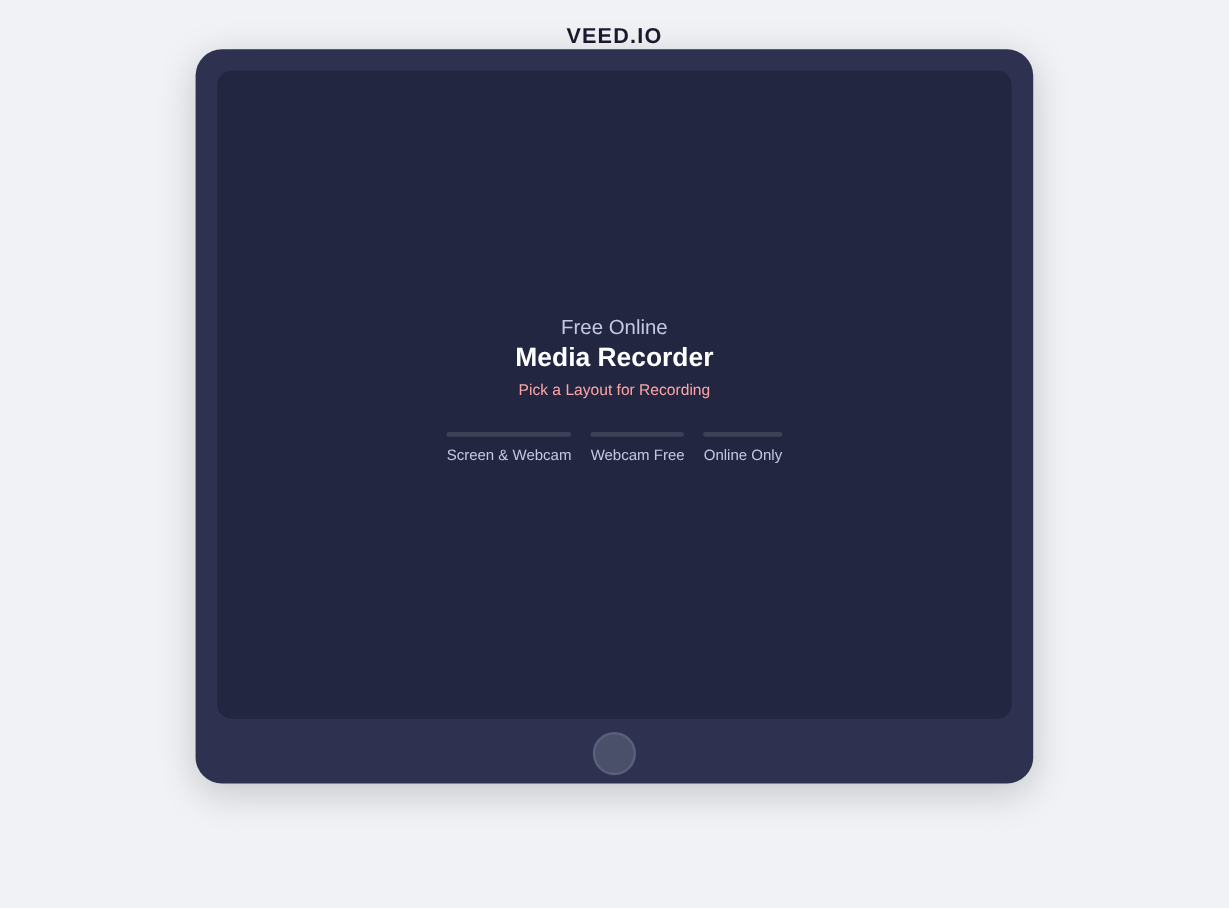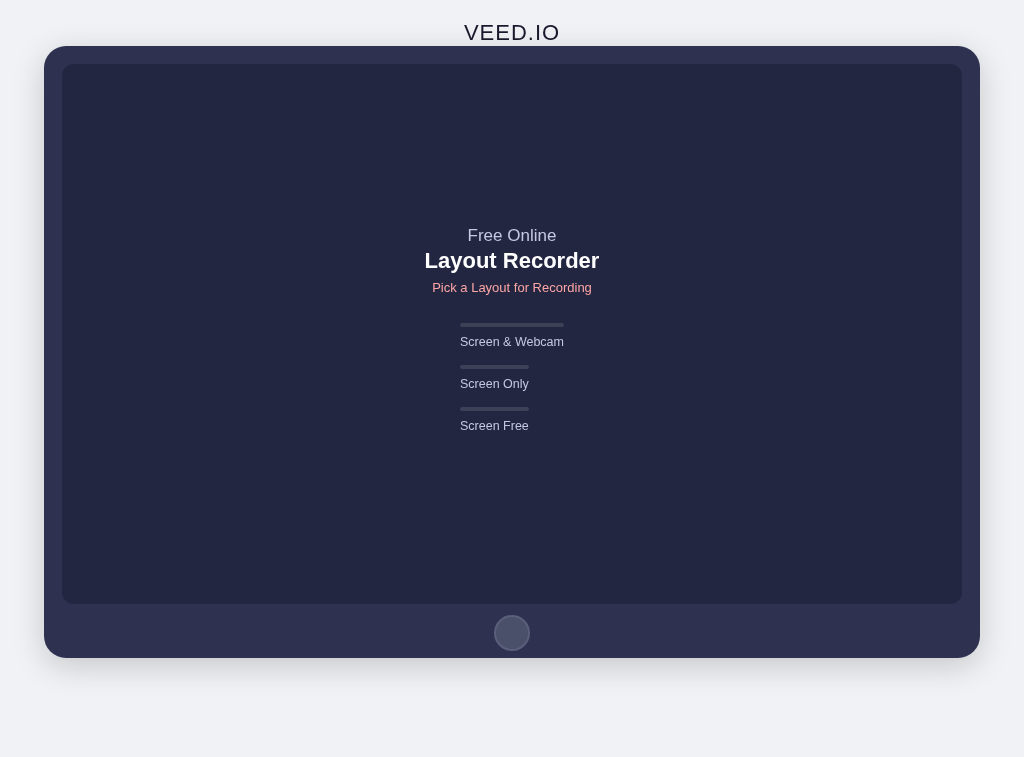--- a/index.html
+++ b/index.html
@@ -15,29 +15,29 @@
       font-family: -apple-system, BlinkMacSystemFont, 'Segoe UI', sans-serif;
       display: flex;
       flex-direction: column;
       align-items: center;
       justify-content: flex-start;
       padding-top: 20px;
       overflow: hidden;
     }
 
     .app-title {
-      font-size: 22px;
-      font-weight: 400;
+      font-size: 18px;
+      font-weight: 700;
       letter-spacing: 1px;
       color: #1a1a2e;
       margin-bottom: 7px;
     }
 
     .monitor-outer {
-      width: 936px;
+      width: 698px;
       background: #2e3250;
       border-radius: 22px;
       padding: 18px 18px 0 18px;
       box-shadow: 0 8px 32px rgba(0,0,0,0.18);
       display: flex;
       flex-direction: column;
       align-items: center;
     }
 
     .monitor-screen {
@@ -71,21 +71,21 @@
       margin-bottom: 6px;
     }
 
     .pick-layout-text {
       font-size: 13px;
       color: #fca5a5;
     }
 
     .options-row {
       display: flex;
-      flex-direction: column;
+      flex-direction: row;
       gap: 16px;
       align-items: flex-start;
       justify-content: center;
     }
 
     .option-item {
       display: flex;
       flex-direction: column;
       align-items: center;
       cursor: pointer;
@@ -207,43 +207,43 @@
 <body>
 
 <div>
   <span class="app-title">VEED.IO</span>
 </div>
 
 <div class="monitor-outer">
   <div class="monitor-screen">
     <div class="title-section">
       <div class="free-online-text">Free Online</div>
-      <div class="media-recorder-text">Layout Recorder</div>
+      <div class="media-recorder-text">Media Recorder</div>
       <div class="pick-layout-text">Pick a Layout for Recording</div>
     </div>
 
     <div class="options-row">
 
       <div class="option-item">
         <div class="option-thumb thumb-screen-webcam">
           
         </div>
         <span class="option-label">Screen &amp; Webcam</span>
       </div>
 
       <div class="option-item">
         <div class="option-thumb thumb-webcam">
           <div class="person-bg"></div>
         </div>
-        <span class="option-label">Screen Only</span>
+        <span class="option-label">Webcam Free</span>
       </div>
 
       <div class="option-item">
         <div class="option-thumb thumb-screen"></div>
-        <span class="option-label">Screen Free</span>
+        <span class="option-label">Online Only</span>
       </div>
 
 
     </div>
   </div>
 
   <div class="monitor-chin">
     <div class="monitor-button"></div>
   </div>
 </div>

